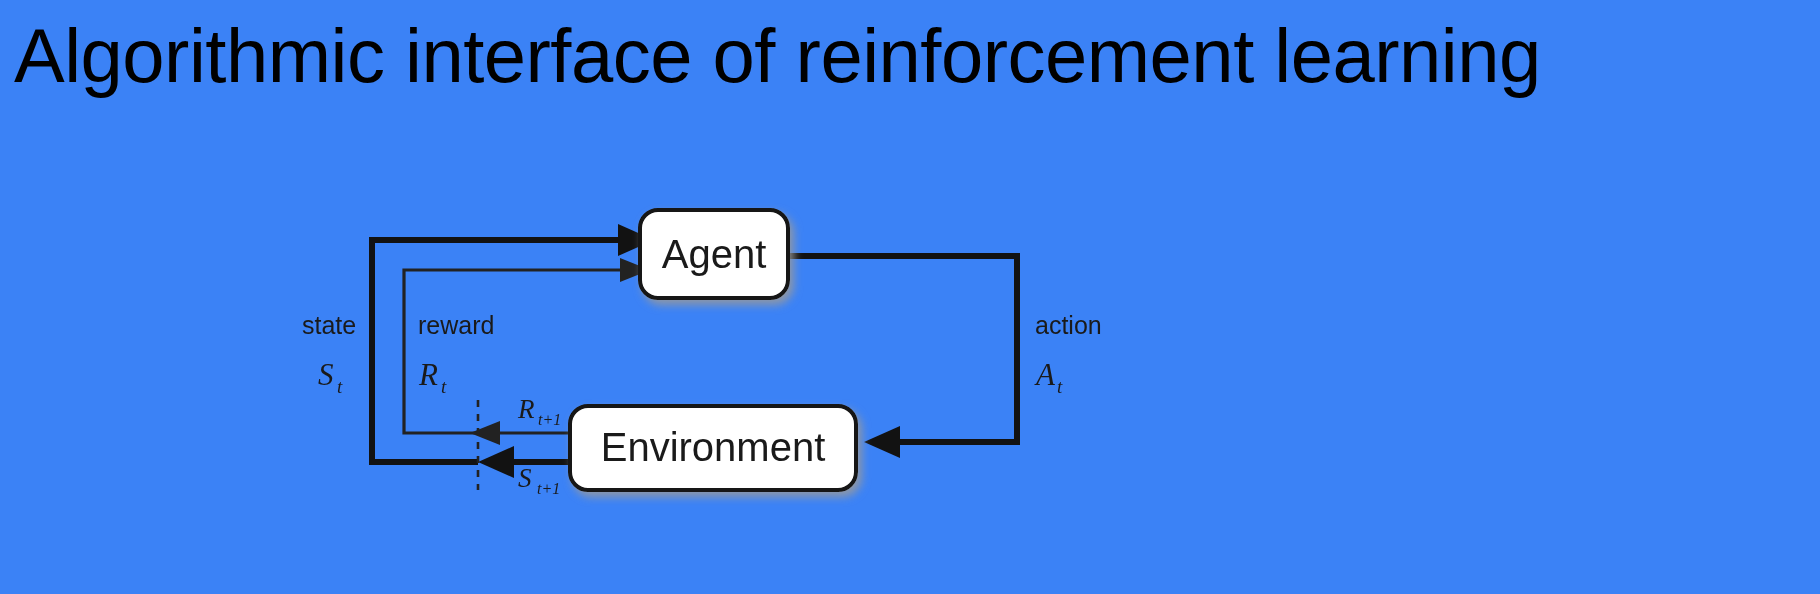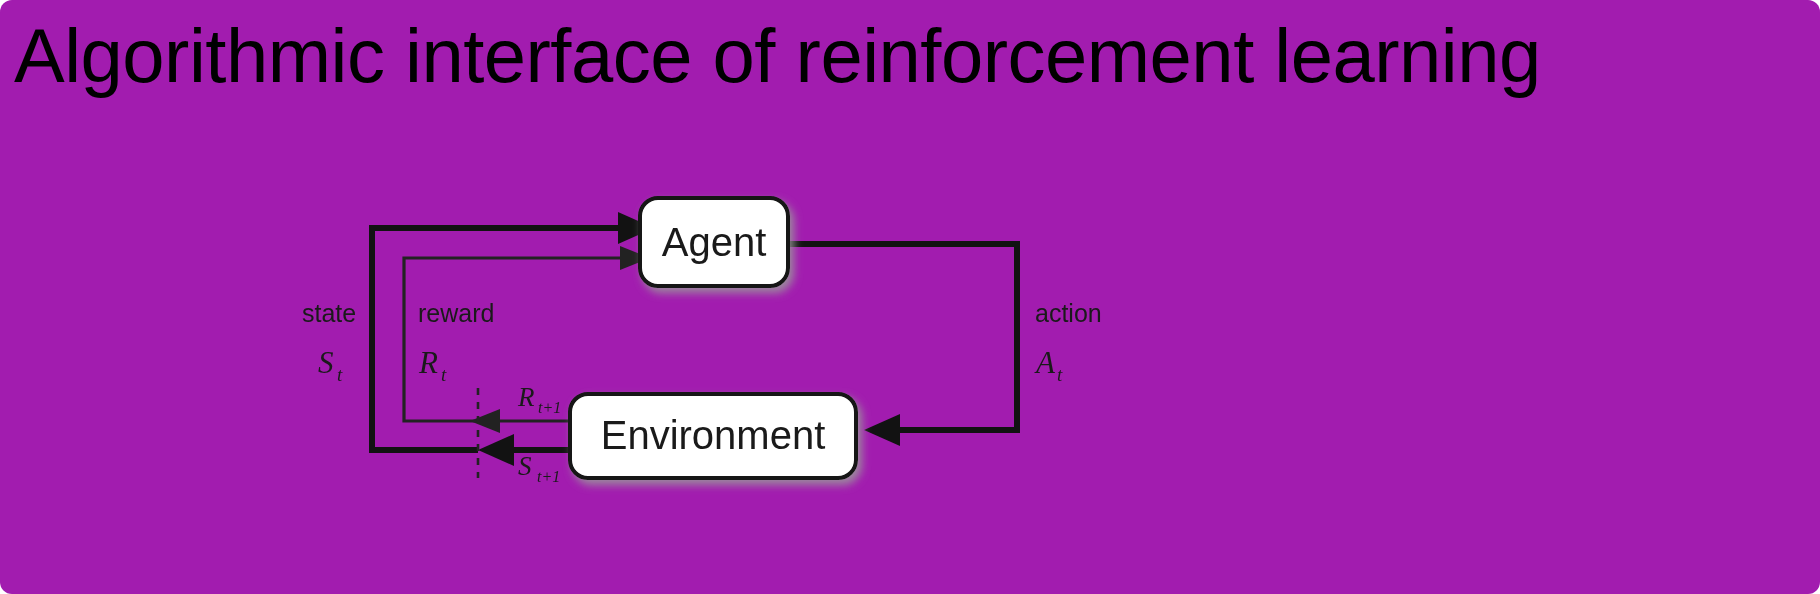--- a/index.html
+++ b/index.html
@@ -12,22 +12,21 @@
     height: 594px;
     overflow: hidden;
     font-family: "Liberation Sans", sans-serif;
     color: #000000;
   }
 
   #slide {
     position: relative;
     width: 1820px;
     height: 594px;
-    background: #a21caf;
-    border-radius: 12px;
+    background: #3b82f6;
   }
 
   
   #slide-title {
     position: absolute;
     left: 14px;
     top: 8px;
     width: 1800px;
     font-family: "Liberation Sans", sans-serif;
     font-size: 76px;
@@ -35,21 +34,21 @@
     font-weight: 400;
     color: #000000;
     white-space: nowrap;
     letter-spacing: -0.5px;
   }
 
   
   #diagram {
     position: absolute;
     left: 0px;
-    top: 138px;
+    top: 150px;
     width: 1400px;
     height: 420px;
   }
   #diagram svg {
     display: block;
   }
 
   
   .lbl-sans {
     font-family: "Liberation Sans", sans-serif;

